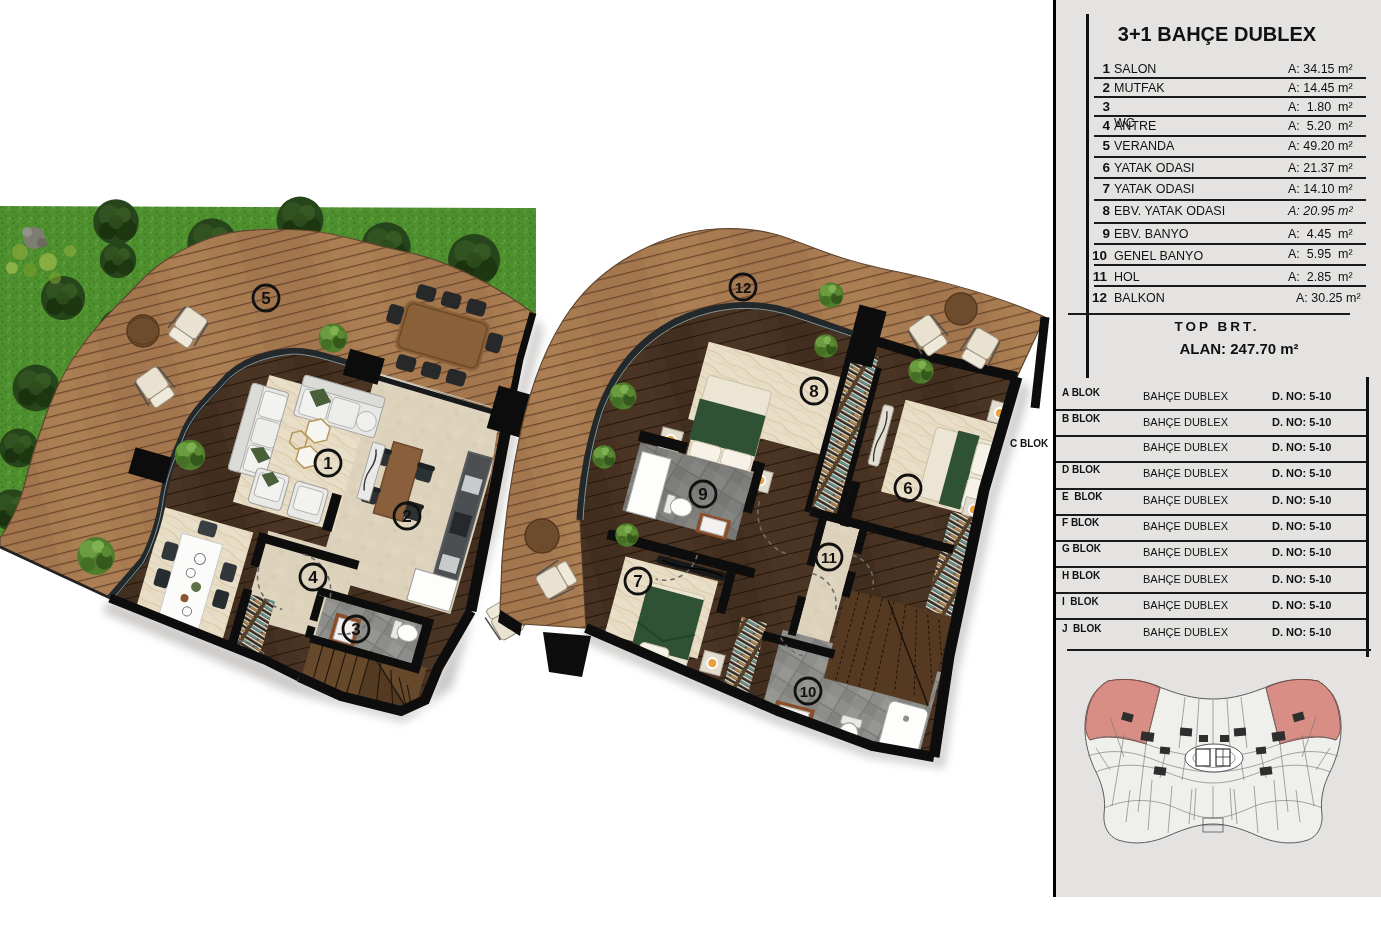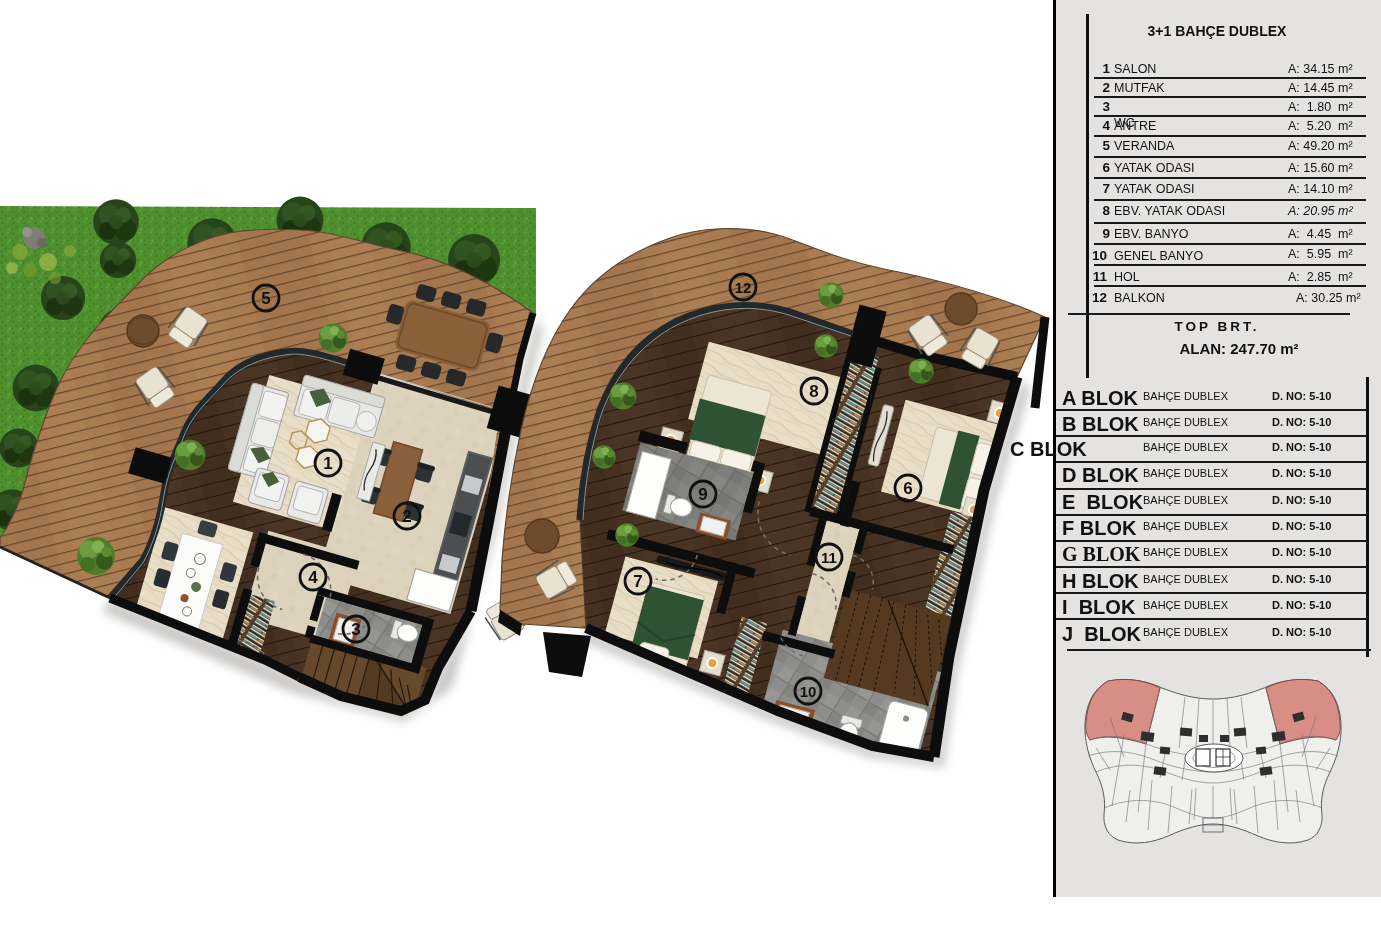--- a/index.html
+++ b/index.html
@@ -1,25 +1,25 @@
 <!DOCTYPE html>
 <html><head>
 <meta charset="utf-8">
 <style>
 html,body{margin:0;padding:0;background:#fff;}
 .page{position:relative;width:1381px;height:938px;background:#fff;overflow:hidden;font-family:"Liberation Sans",sans-serif;}
 #plansvg{position:absolute;left:0;top:0;z-index:2;}
 .panel{position:absolute;left:1053px;top:0;width:328px;height:897px;background:#e4e3e1;border-left:3px solid #000;box-sizing:border-box;z-index:1;}
-.ttl{position:absolute;z-index:3;left:0;width:100%;text-align:center;font-weight:bold;font-size:14px;color:#111;}
+.ttl{position:absolute;z-index:3;left:0;width:100%;text-align:center;font-weight:bold;font-size:20px;color:#111;}
 .hline{position:absolute;z-index:3;height:1.5px;background:#1a1a1a;}
 .vline{position:absolute;z-index:3;width:2.5px;background:#111;}
 .rnum{position:absolute;z-index:3;font-weight:bold;font-size:13.5px;color:#111;text-align:right;width:22px;}
 .rname{position:absolute;z-index:3;font-size:12.5px;color:#111;white-space:nowrap;}
 .rarea{position:absolute;z-index:3;font-size:12.5px;color:#111;white-space:nowrap;}
-.blkA{position:absolute;z-index:3;font-weight:bold;font-size:20px;color:#111;white-space:nowrap;}
+.blkA{position:absolute;z-index:3;font-weight:bold;font-size:10px;color:#111;white-space:nowrap;}
 .blkB{position:absolute;z-index:3;font-size:11px;color:#111;white-space:nowrap;}
 .blkC{position:absolute;z-index:3;font-size:11px;font-weight:bold;color:#111;white-space:nowrap;}
 </style>
 </head>
 <body>
 <div class="page">
 <svg id="plansvg" width="1381" height="938" viewBox="0 0 1381 938" xmlns="http://www.w3.org/2000/svg">
 <defs>
 <pattern id="grassTex" width="11" height="11" patternUnits="userSpaceOnUse">
   <rect width="11" height="11" fill="#4e8f2e"></rect>
@@ -617,21 +617,21 @@
 <div class="rnum" style="top:118px;left:1088px;">4</div>
     <div class="rname" style="top:119px;left:1114px;">ANTRE</div>
     <div class="rarea" style="top:119px;left:1288px;">A:&nbsp;&nbsp;5.20&nbsp; m²</div>
     <div class="hline" style="left:1094px;top:135px;width:272px;"></div>
 <div class="rnum" style="top:138px;left:1088px;">5</div>
     <div class="rname" style="top:139px;left:1114px;">VERANDA</div>
     <div class="rarea" style="top:139px;left:1288px;">A: 49.20 m²</div>
     <div class="hline" style="left:1094px;top:156px;width:272px;"></div>
 <div class="rnum" style="top:160px;left:1088px;">6</div>
     <div class="rname" style="top:161px;left:1114px;">YATAK ODASI</div>
-    <div class="rarea" style="top:161px;left:1288px;">A: 15.60 m²</div>
+    <div class="rarea" style="top:161px;left:1288px;">A: 21.37 m²</div>
     <div class="hline" style="left:1094px;top:177px;width:272px;"></div>
 <div class="rnum" style="top:181px;left:1088px;">7</div>
     <div class="rname" style="top:182px;left:1114px;">YATAK ODASI</div>
     <div class="rarea" style="top:182px;left:1288px;">A: 14.10 m²</div>
     <div class="hline" style="left:1094px;top:199px;width:272px;"></div>
 <div class="rnum" style="top:203px;left:1088px;">8</div>
     <div class="rname" style="top:204px;left:1114px;">EBV. YATAK ODASI</div>
     <div class="rarea" style="top:204px;left:1288px;font-style:italic;">A: 20.95 m²</div>
     <div class="hline" style="left:1094px;top:222px;width:272px;"></div>
 <div class="rnum" style="top:226px;left:1088px;">9</div>
@@ -671,21 +671,21 @@
     <div class="blkC" style="top:467px;left:1272px;">D. NO: 5-10</div>
     <div class="hline" style="left:1056px;top:488px;width:311px;"></div>
 <div class="blkA" style="top:491px;left:1062px;">E&nbsp; BLOK</div>
     <div class="blkB" style="top:494px;left:1143px;">BAHÇE DUBLEX</div>
     <div class="blkC" style="top:494px;left:1272px;">D. NO: 5-10</div>
     <div class="hline" style="left:1056px;top:514px;width:311px;"></div>
 <div class="blkA" style="top:517px;left:1062px;">F BLOK</div>
     <div class="blkB" style="top:520px;left:1143px;">BAHÇE DUBLEX</div>
     <div class="blkC" style="top:520px;left:1272px;">D. NO: 5-10</div>
     <div class="hline" style="left:1056px;top:540px;width:311px;"></div>
-<div class="blkA" style="top:543px;left:1062px;font-family:Liberation Serif, serif;">G BLOK</div>
+<div class="blkA" style="top:543px;left:1062px;">G BLOK</div>
     <div class="blkB" style="top:546px;left:1143px;">BAHÇE DUBLEX</div>
     <div class="blkC" style="top:546px;left:1272px;">D. NO: 5-10</div>
     <div class="hline" style="left:1056px;top:566px;width:311px;"></div>
 <div class="blkA" style="top:570px;left:1062px;">H BLOK</div>
     <div class="blkB" style="top:573px;left:1143px;">BAHÇE DUBLEX</div>
     <div class="blkC" style="top:573px;left:1272px;">D. NO: 5-10</div>
     <div class="hline" style="left:1056px;top:592px;width:311px;"></div>
 <div class="blkA" style="top:596px;left:1062px;">I&nbsp; BLOK</div>
     <div class="blkB" style="top:599px;left:1143px;">BAHÇE DUBLEX</div>
     <div class="blkC" style="top:599px;left:1272px;">D. NO: 5-10</div>

